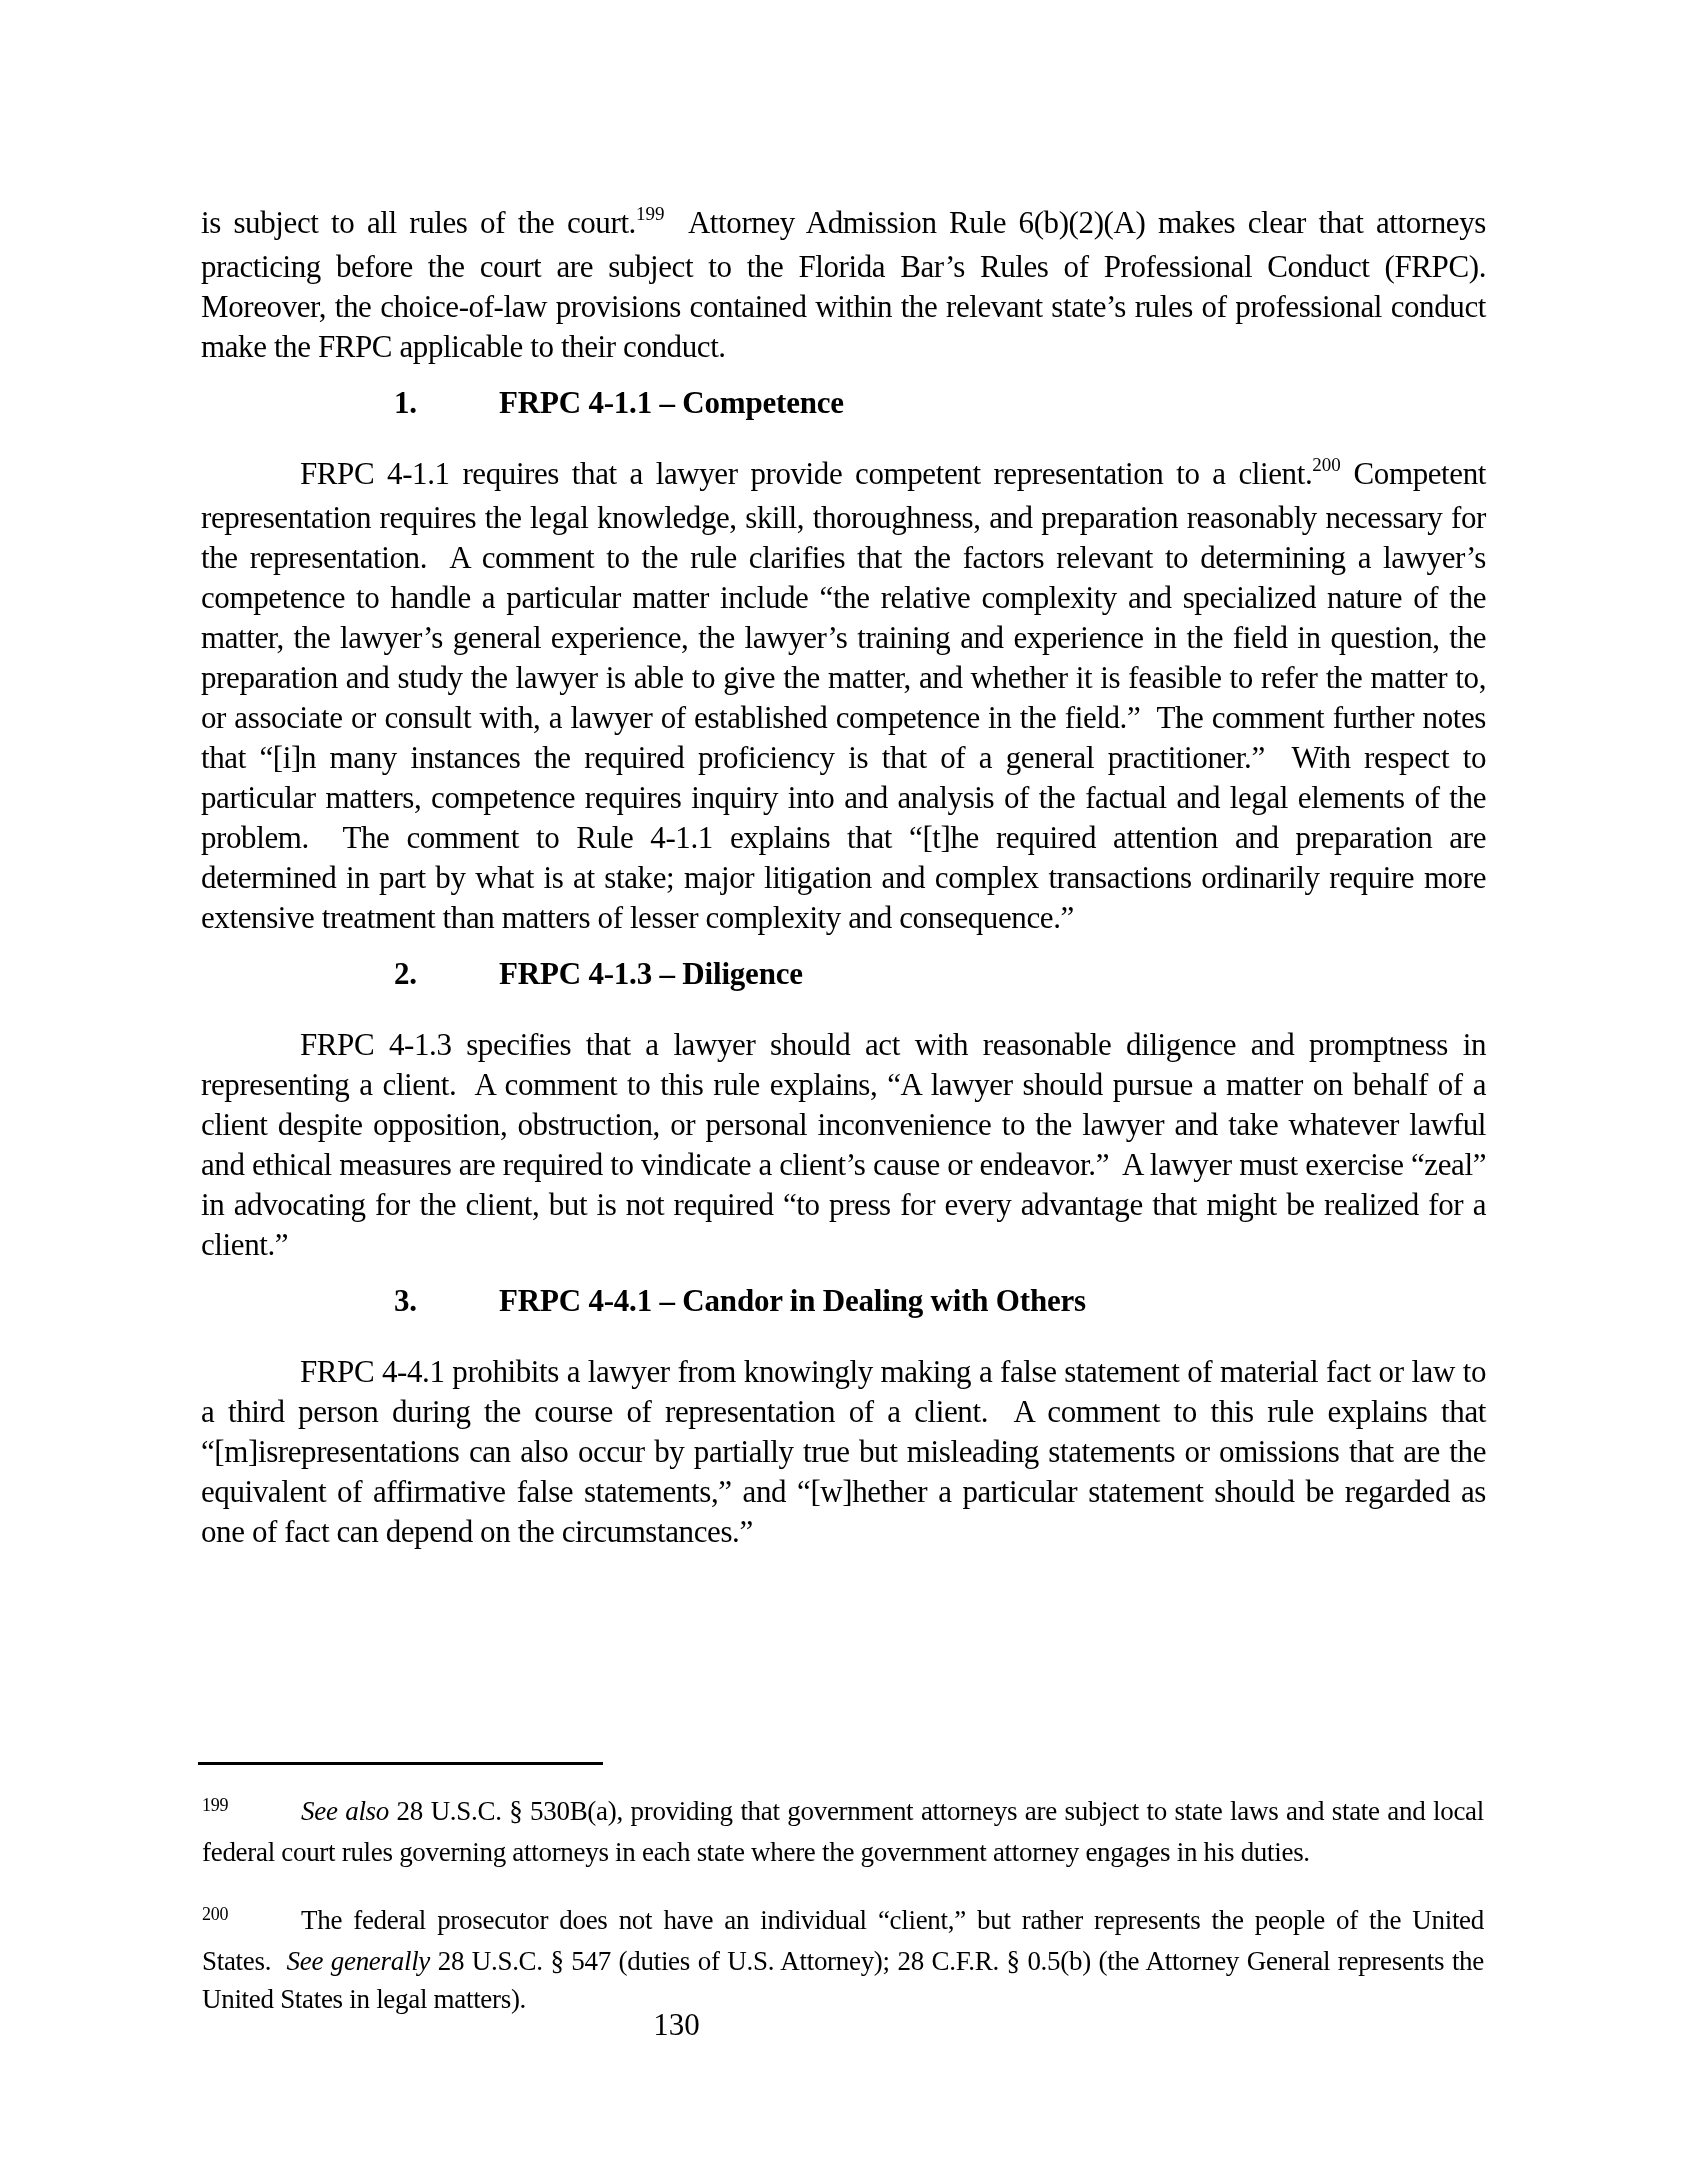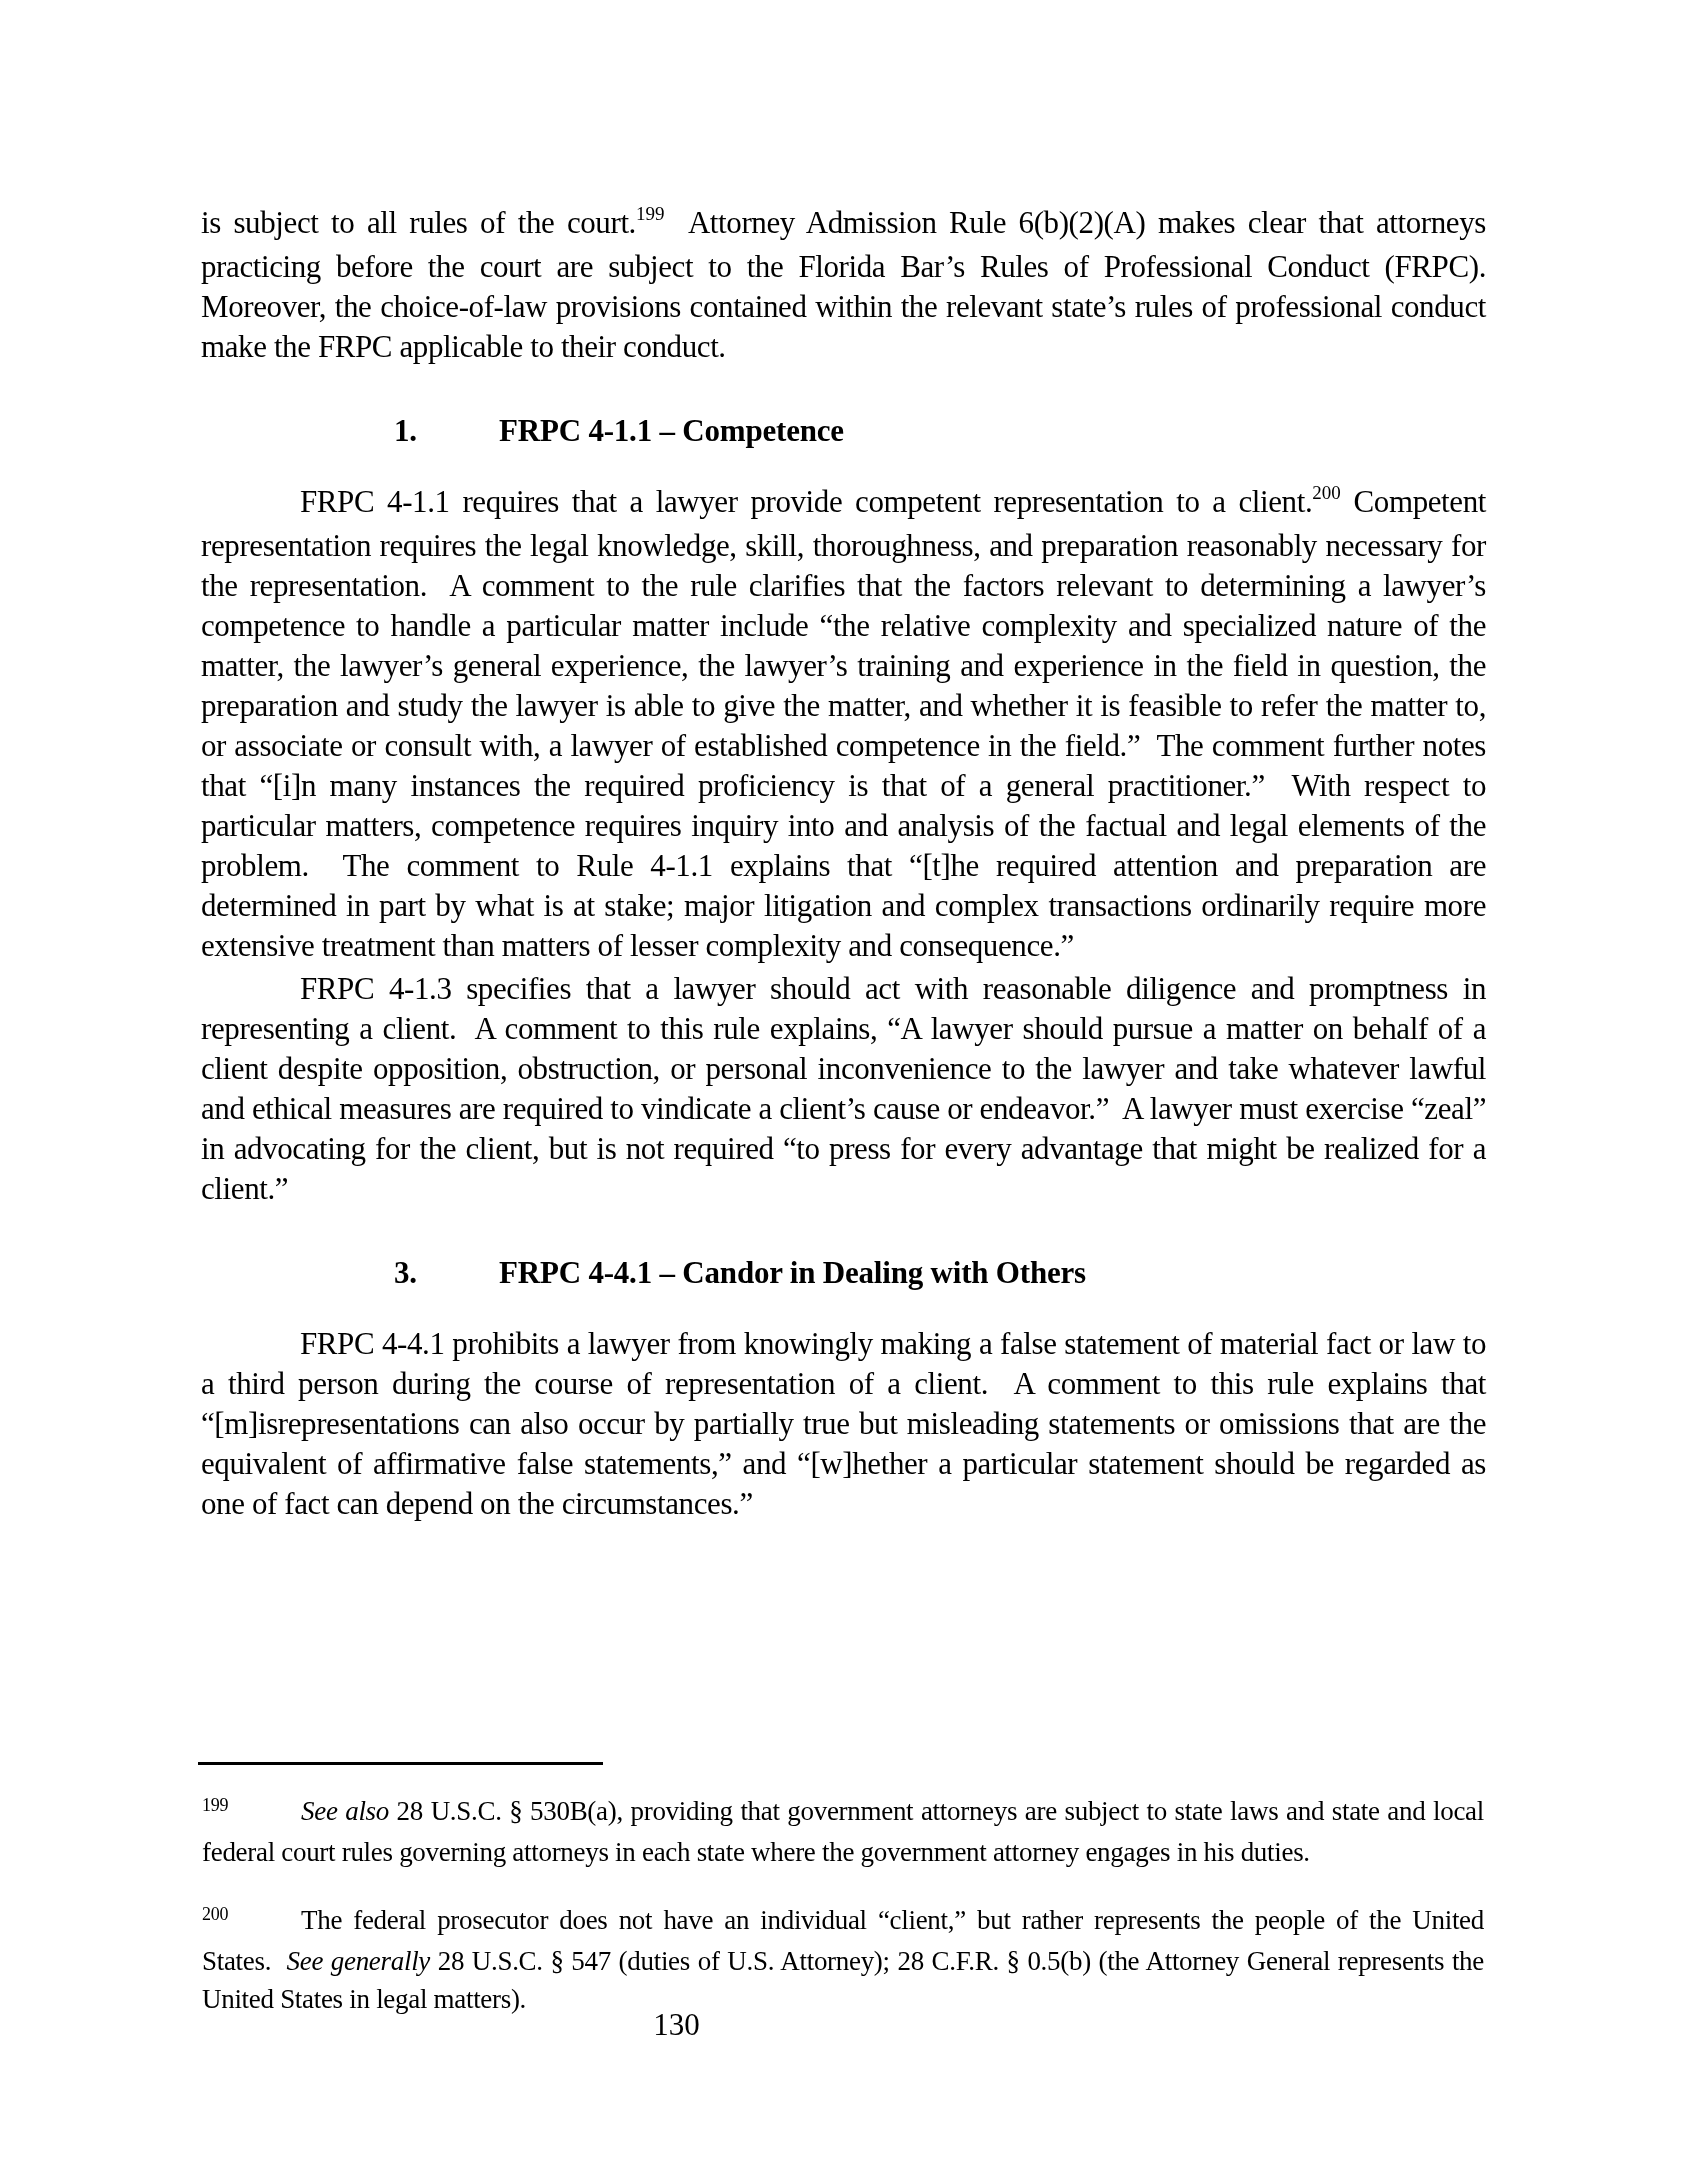--- a/index.html
+++ b/index.html
@@ -33,21 +33,21 @@
     margin: 3px;
   }
   .indent {
     text-indent: 99px;
   }
   .heading {
     font-size: 31px;
     line-height: 40px;
     font-weight: bold;
     letter-spacing: -0.2px;
-    margin: 44px 0 31px 196px;
+    margin: 16px 0 31px 196px;
   }
   .hnum {
     display: inline-block;
     width: 105px;
   }
   .sup {
     font-size: 19px;
     letter-spacing: 0;
     position: relative;
     top: -12.6px;
@@ -99,20 +99,21 @@
 <body>
 
 <div class="page">
 
   <p class="body-text"><span>is subject to all rules of the court.</span><span class="sup">199</span><span>  Attorney Admission Rule 6(b)(2)(A) makes clear that attorneys practicing before the court are subject to the Florida Bar’s Rules of Professional Conduct (FRPC).  Moreover, the choice-of-law provisions contained within the relevant state’s rules of professional conduct make the FRPC applicable to their conduct.</span></p>
 
   <div class="heading"><span class="hnum">1.</span><span>FRPC 4-1.1 – Competence</span></div>
 
   <p class="body-text indent"><span>FRPC 4-1.1 requires that a lawyer provide competent representation to a client.</span><span class="sup">200</span><span> Competent representation requires the legal knowledge, skill, thoroughness, and preparation reasonably necessary for the representation.  A comment to the rule clarifies that the factors relevant to determining a lawyer’s competence to handle a particular matter include “the relative complexity and specialized nature of the matter, the lawyer’s general experience, the lawyer’s training and experience in the field in question, the preparation and study the lawyer is able to give the matter, and whether it is feasible to refer the matter to, or associate or consult with, a lawyer of established competence in the field.”  The comment further notes that “[i]n many instances the required proficiency is that of a general practitioner.”  With respect to particular matters, competence requires inquiry into and analysis of the factual and legal elements of the problem.  The comment to Rule 4-1.1 explains that “[t]he required attention and preparation are determined in part by what is at stake; major litigation and complex transactions ordinarily require more extensive treatment than matters of lesser complexity and consequence.”</span></p>
 
+  <div class="heading"><span class="hnum">2.</span><span>FRPC 4-1.3 – Diligence</span></div>
 
   <p class="body-text indent"><span>FRPC 4-1.3 specifies that a lawyer should act with reasonable diligence and promptness in representing a client.  A comment to this rule explains, “A lawyer should pursue a matter on behalf of a client despite opposition, obstruction, or personal inconvenience to the lawyer and take whatever lawful and ethical measures are required to vindicate a client’s cause or endeavor.”  A lawyer must exercise “zeal” in advocating for the client, but is not required “to press for every advantage that might be realized for a client.”</span></p>
 
   <div class="heading"><span class="hnum">3.</span><span>FRPC 4-4.1 – Candor in Dealing with Others</span></div>
 
   <p class="body-text indent"><span>FRPC 4-4.1 prohibits a lawyer from knowingly making a false statement of material fact or law to a third person during the course of representation of a client.  A comment to this rule explains that “[m]isrepresentations can also occur by partially true but misleading statements or omissions that are the equivalent of affirmative false statements,” and “[w]hether a particular statement should be regarded as one of fact can depend on the circumstances.”</span></p>
 
   <div class="footnotes">
     <div class="fn-rule"></div>
 

